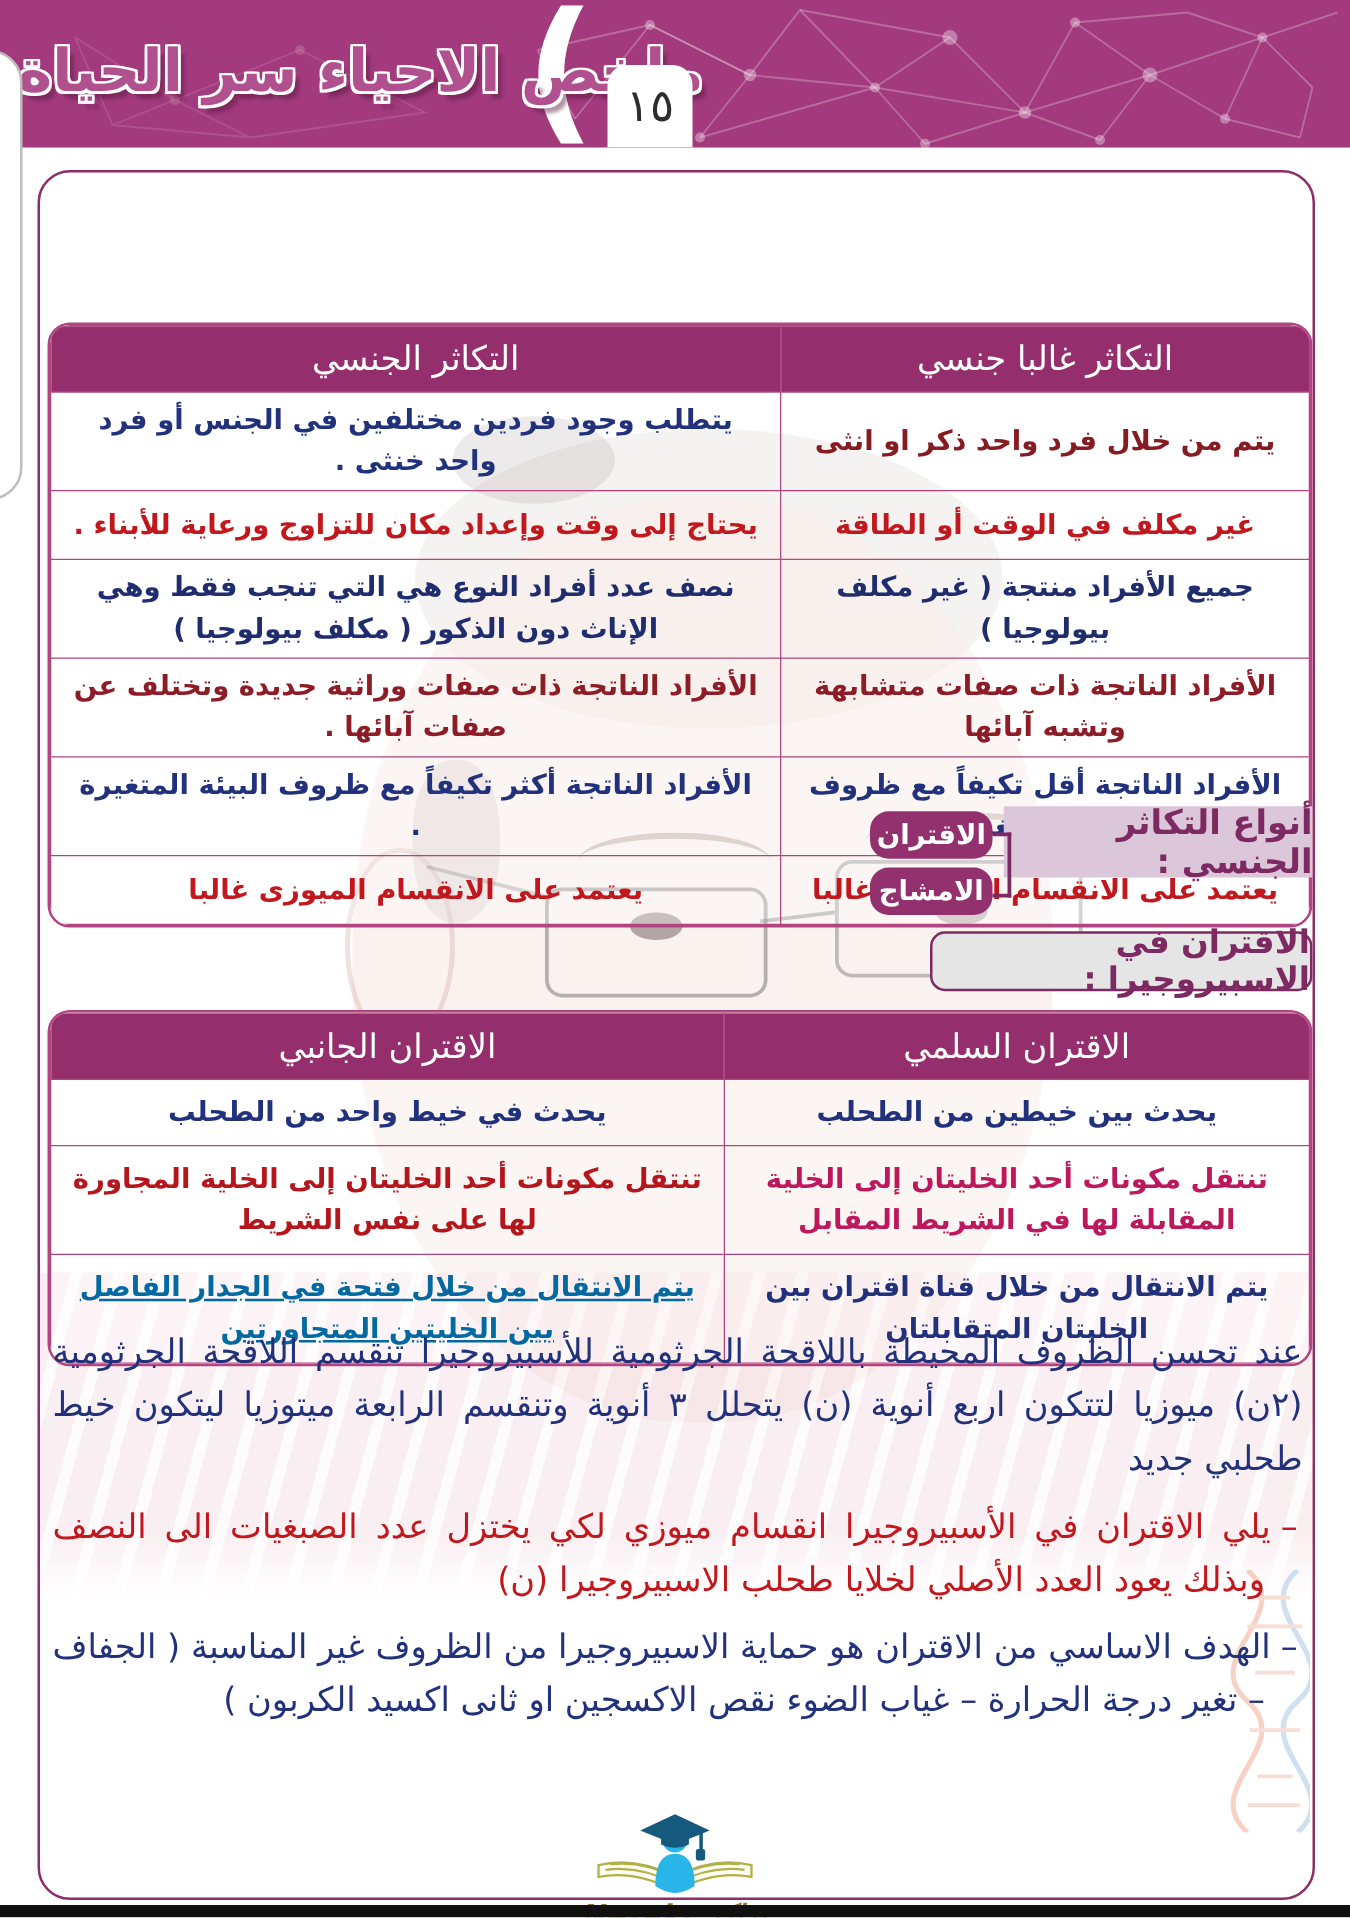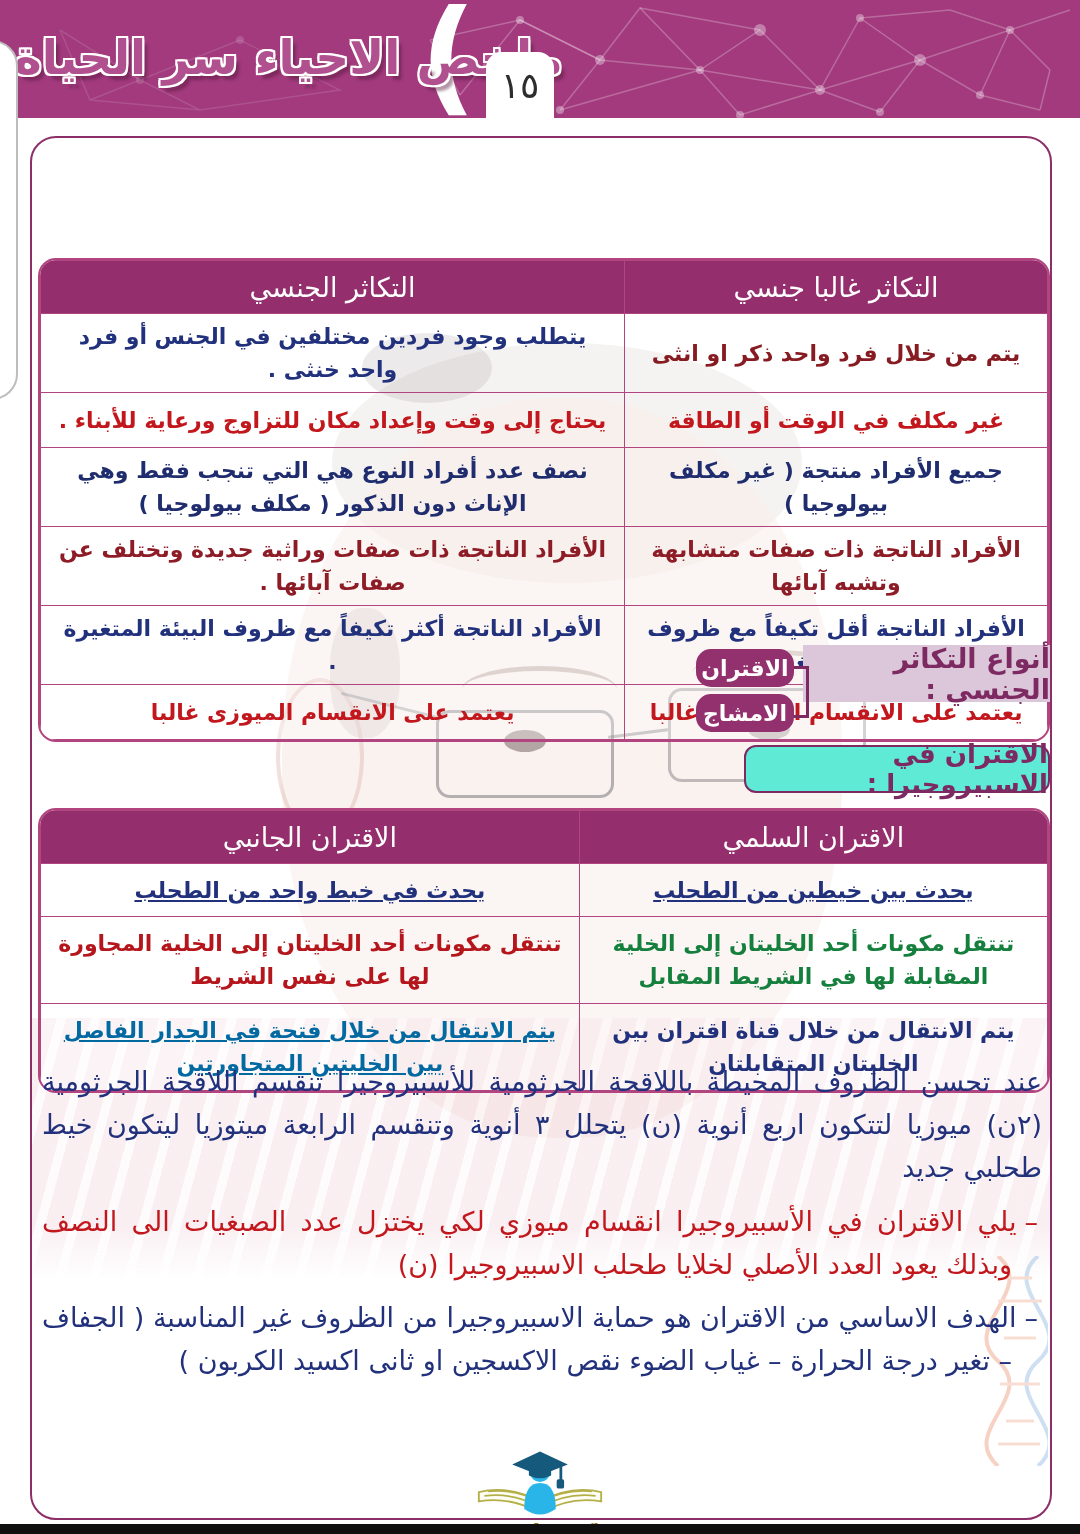--- a/index.html
+++ b/index.html
@@ -49,32 +49,32 @@
   .tbl-wrap{position:absolute;left:6px;width:1008px;z-index:2;border:2px solid #b2447f;border-radius:18px;overflow:hidden;}
   .t1{top:120px;}
   .t2{top:670px;}
   table{width:100%;border-collapse:collapse;direction:rtl;}
   th{background:#942e6d;color:#fff;font-size:27px;font-weight:normal;height:50px;border:1.5px solid #b2447f;}
   td{border:1.5px solid #b2447f;background:rgba(255,255,255,.30);text-align:center;vertical-align:middle;
      font-size:22px;font-weight:bold;line-height:1.5;padding:6px 16px;}
   .t1 col.c-right{width:42%;} .t1 col.c-left{width:58%;}
   .t2 col.c-right{width:46.5%;} .t2 col.c-left{width:53.5%;}
   .t1 tr.tall td{height:66px;} .t1 tr.norm td{height:42px;}
-  .t2 tr.tall td{height:74px;} .t2 tr.norm td{height:40px;text-decoration:underline;}
+  .t2 tr.tall td{height:74px;} .t2 tr.norm td{height:40px;}
   
   .types-box{position:absolute;right:0;top:507px;width:247px;height:57px;background:#dcc6d9;z-index:2;
       color:#7d2a62;font-size:27px;font-weight:bold;direction:rtl;display:flex;align-items:center;
       justify-content:center;}
   .bracket{position:absolute;left:762px;top:528px;width:12px;height:46px;z-index:2;
       border-top:3px solid #7d2a62;border-bottom:3px solid #7d2a62;border-right:3px solid #7d2a62;}
   .pill{position:absolute;left:664px;width:98px;height:38px;background:#93306e;border-radius:15px;z-index:2;
       color:#fff;font-size:22px;font-weight:bold;display:flex;align-items:center;justify-content:center;direction:rtl;}
   .pill.p1{top:511px;} .pill.p2{top:556px;}
   
-  .spiro-head{position:absolute;right:0;top:607px;width:306px;height:48px;z-index:2;background:#5eead4;
+  .spiro-head{position:absolute;right:0;top:607px;width:306px;height:48px;z-index:2;background:#e5e5e5;
       border:2px solid #7d2a62;border-radius:12px;box-sizing:border-box;color:#7d2a62;font-size:26px;
       font-weight:bold;direction:rtl;display:flex;align-items:center;justify-content:center;}
   
   .notes{position:absolute;left:10px;top:922px;width:1000px;z-index:2;direction:rtl;}
   .note{margin:0 0 10px 0;font-size:27px;font-weight:normal;line-height:1.6;text-align:justify;}
   .note.hang{padding-right:30px;text-indent:-26px;}
   .note .dash{padding-left:8px;}
   
   .dna{position:absolute;right:2px;top:1118px;z-index:1;opacity:.55;}
   
@@ -203,21 +203,21 @@
             <th>الاقتران السلمي</th>
             <th>الاقتران الجانبي</th>
           </tr>
         </thead>
         <tbody>
           <tr class="norm">
             <td style="color: rgb(34, 49, 124);">يحدث بين خيطين من الطحلب</td>
             <td style="color: rgb(34, 49, 124);">يحدث في خيط واحد من الطحلب</td>
           </tr>
           <tr class="tall">
-            <td style="color: #15803d;">تنتقل مكونات أحد الخليتان إلى الخلية المقابلة لها في الشريط المقابل</td>
+            <td style="color: #be185d;">تنتقل مكونات أحد الخليتان إلى الخلية المقابلة لها في الشريط المقابل</td>
             <td style="color: rgb(181, 22, 28);">تنتقل مكونات أحد الخليتان إلى الخلية المجاورة لها على نفس الشريط</td>
           </tr>
           <tr class="tall">
             <td style="color: rgb(34, 49, 124);">يتم الانتقال من خلال قناة اقتران بين الخليتان المتقابلتان</td>
             <td style="color: #0369a1; text-decoration: underline;">يتم الانتقال من خلال فتحة في الجدار الفاصل بين الخليتين المتجاورتين</td>
           </tr>
         </tbody>
       </table>
     </div>
 

